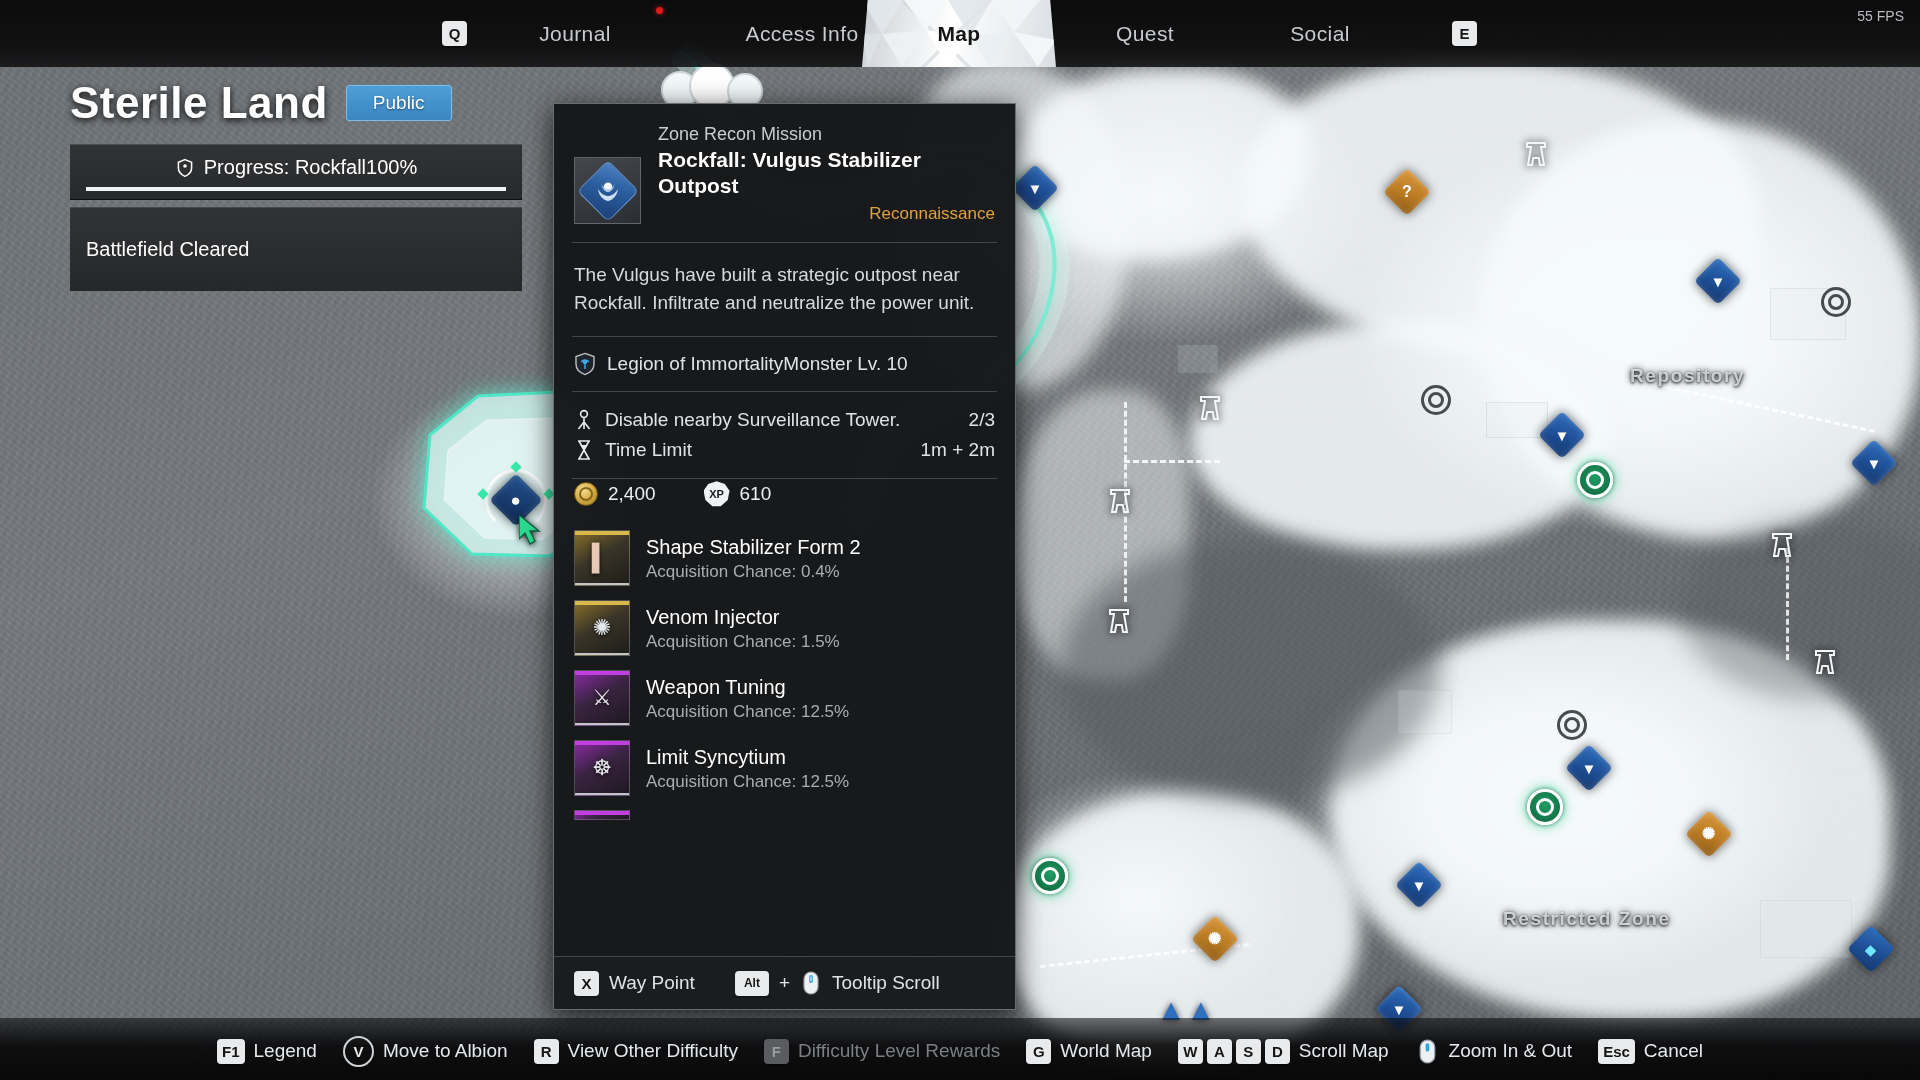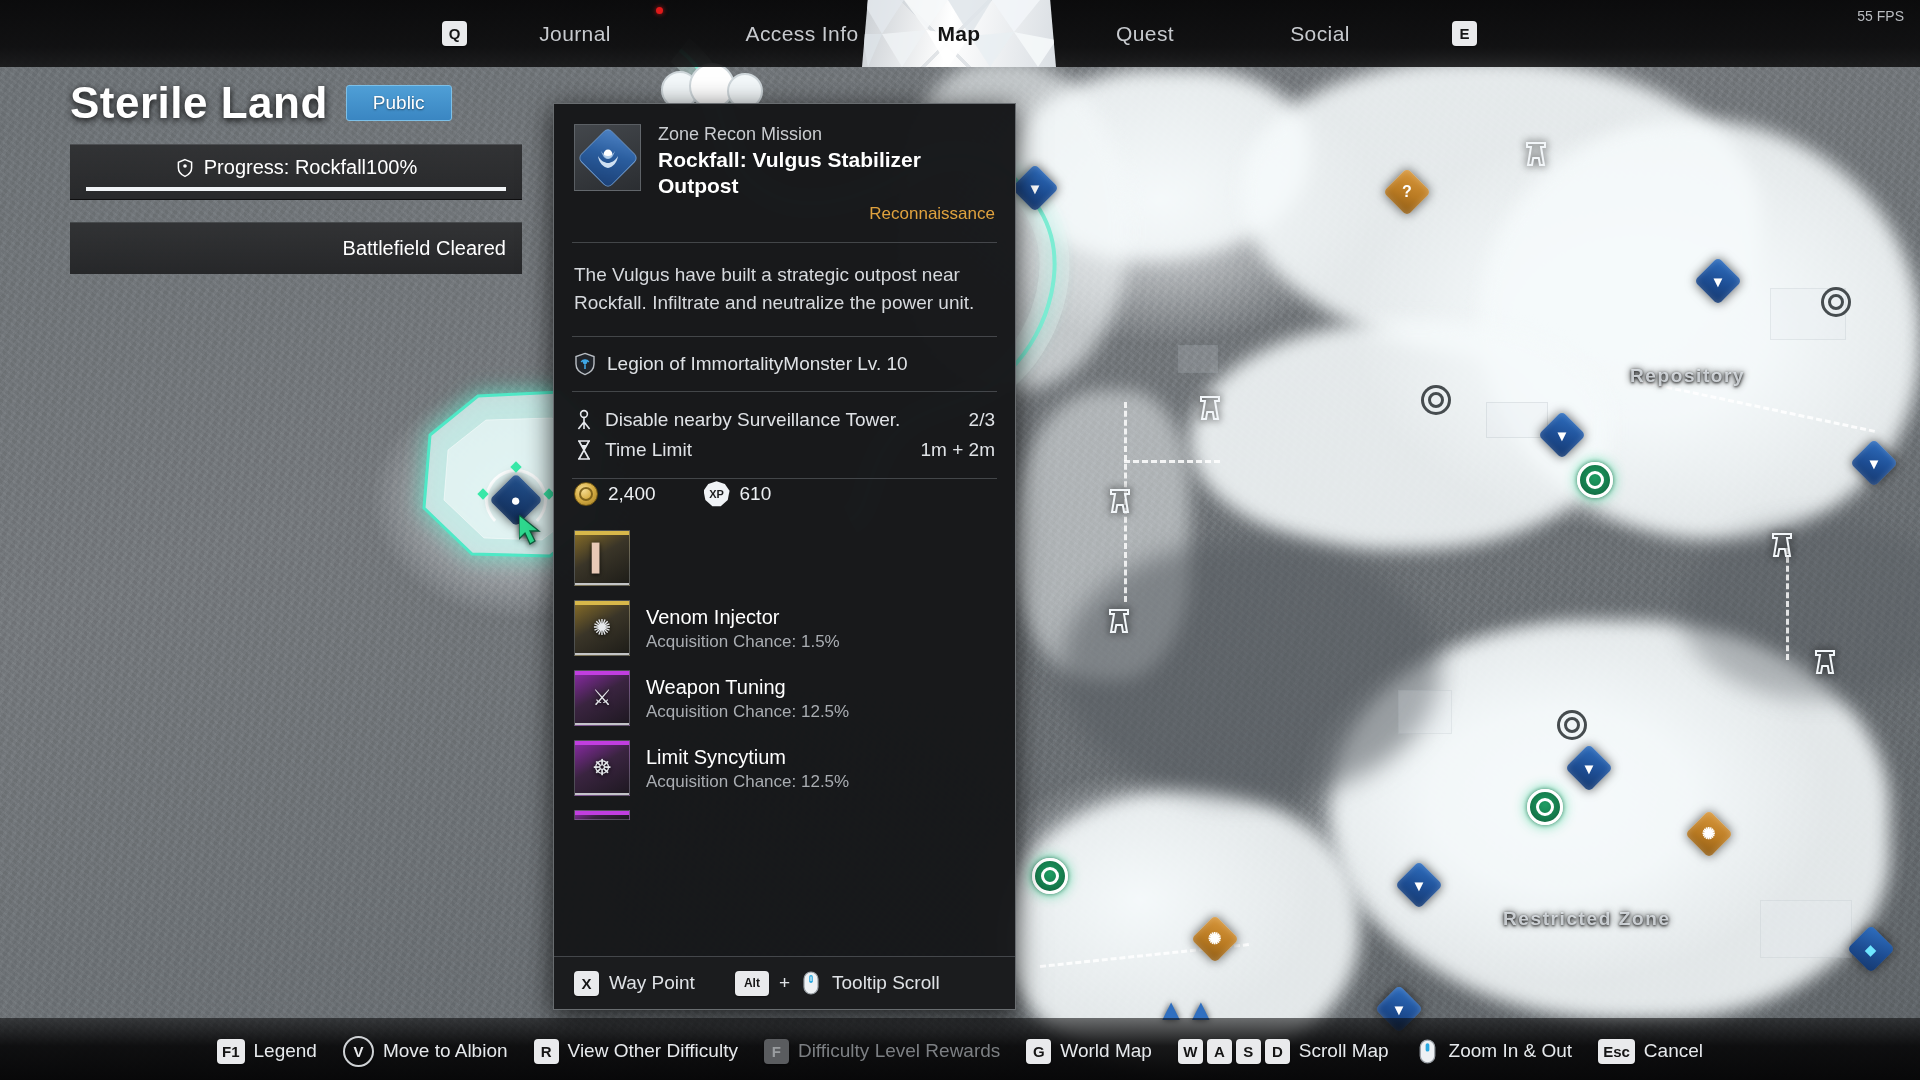--- a/index.html
+++ b/index.html
@@ -202,35 +202,35 @@
   .progress-row { flex-direction: column; align-items: stretch; padding-bottom: 8px; }
   .progress-top { display: flex; align-items: center; justify-content: center; }
   .progress-track {
     margin-top: 8px; height: 4px; width: 100%;
     background: rgba(90,94,98,0.6);
   }
   .progress-fill { height: 100%; background: #f0f3f6; }
   .cleared-row {
     background: linear-gradient(180deg, rgba(46,47,49,0.95) 0%, rgba(34,35,37,0.95) 100%);
     border-top: 1px solid rgba(120,124,128,0.4);
-    padding: 14px 16px; margin-top: 22px;
-    text-align: right; font-size: 20px;
+    padding: 30px 16px; margin-top: 7px;
+    text-align: left; font-size: 20px;
   }
 
   
   .tooltip {
     position: absolute; left: 553px; top: 103px; width: 463px; height: 907px;
     background: rgba(22,23,25,0.985);
     border: 1px solid rgba(132,137,142,0.75);
     box-shadow: 0 6px 26px rgba(0,0,0,0.75);
     z-index: 35;
     display: flex; flex-direction: column;
   }
   .tt-scroll { flex: 1; overflow: hidden; position: relative; }
-  .tt-head { display: flex; gap: 17px; padding: 20px 20px 18px 20px; }
+  .tt-head { display: flex; gap: 17px; padding: 20px 20px 18px 20px; align-items: flex-end; }
   .mission-icon-box {
     width: 67px; height: 67px; flex: 0 0 67px;
     background: linear-gradient(160deg, rgba(70,74,79,0.95), rgba(44,47,51,0.95));
     border: 1px solid rgba(128,133,138,0.55);
     display: flex; align-items: center; justify-content: center;
   }
   .mission-diamond {
     width: 44px; height: 44px; transform: rotate(45deg); border-radius: 6px;
     background: linear-gradient(150deg,#4d82c4 0%, #2a5d9e 45%, #1b4076 100%);
     border: 1px solid rgba(150,185,225,0.55);
@@ -639,20 +639,24 @@
           <span>610</span>
         </div>
       </div>
 
       <div class="item-row">
         <div class="item-thumb" style="background:linear-gradient(150deg,#8a6f27 0%,#3a3528 45%,#1d1c18 100%);">
           <div class="rar-top" style="background:#d8b84a"></div>
           <span class="item-glyph" style="font-size:26px;color:#e8c9b6;">▍</span>
           <div class="rar-bot"></div>
         </div>
+        <div>
+          <div class="item-name">Shape Stabilizer Form 2</div>
+          <div class="item-chance">Acquisition Chance: 0.4%</div>
+        </div>
       </div>
 
       <div class="item-row">
         <div class="item-thumb" style="background:linear-gradient(150deg,#8a6f27 0%,#3a3528 45%,#1d1c18 100%);">
           <div class="rar-top" style="background:#d8b84a"></div>
           <span class="item-glyph">✺</span>
           <div class="rar-bot"></div>
         </div>
         <div>
           <div class="item-name">Venom Injector</div>

